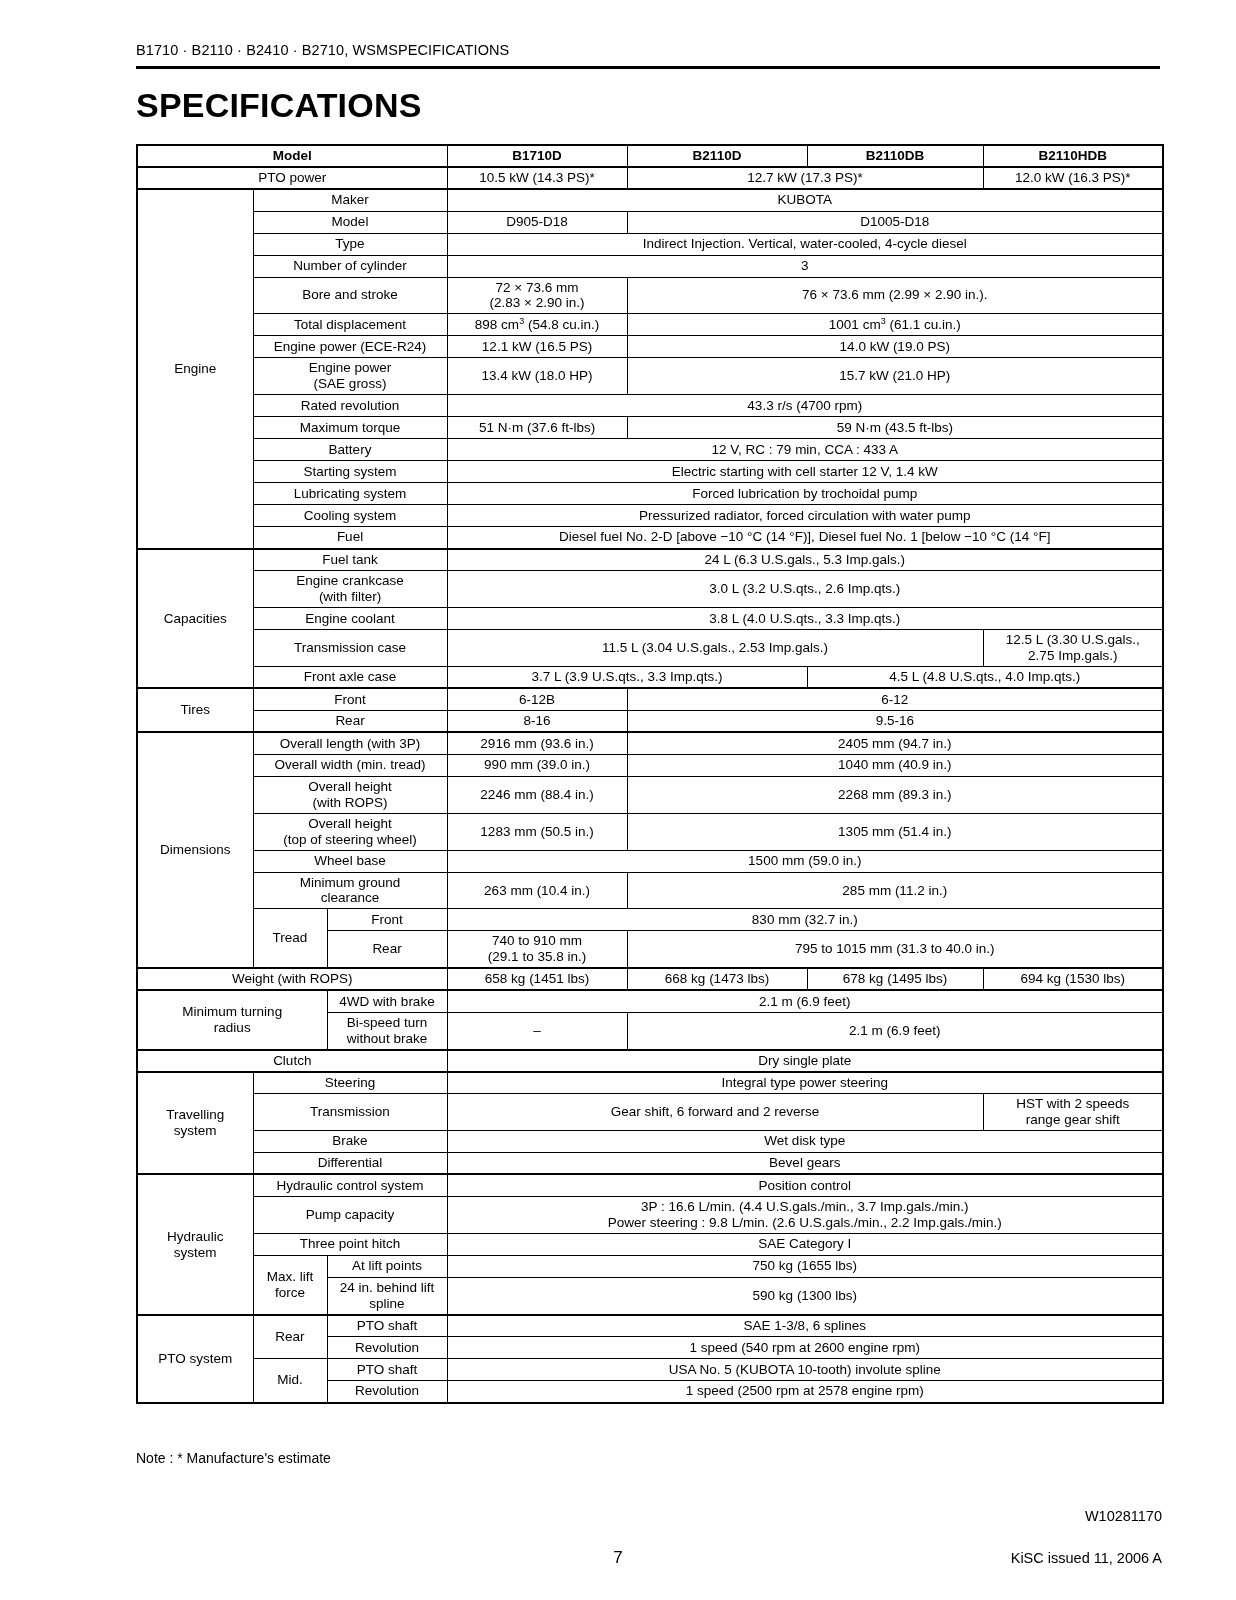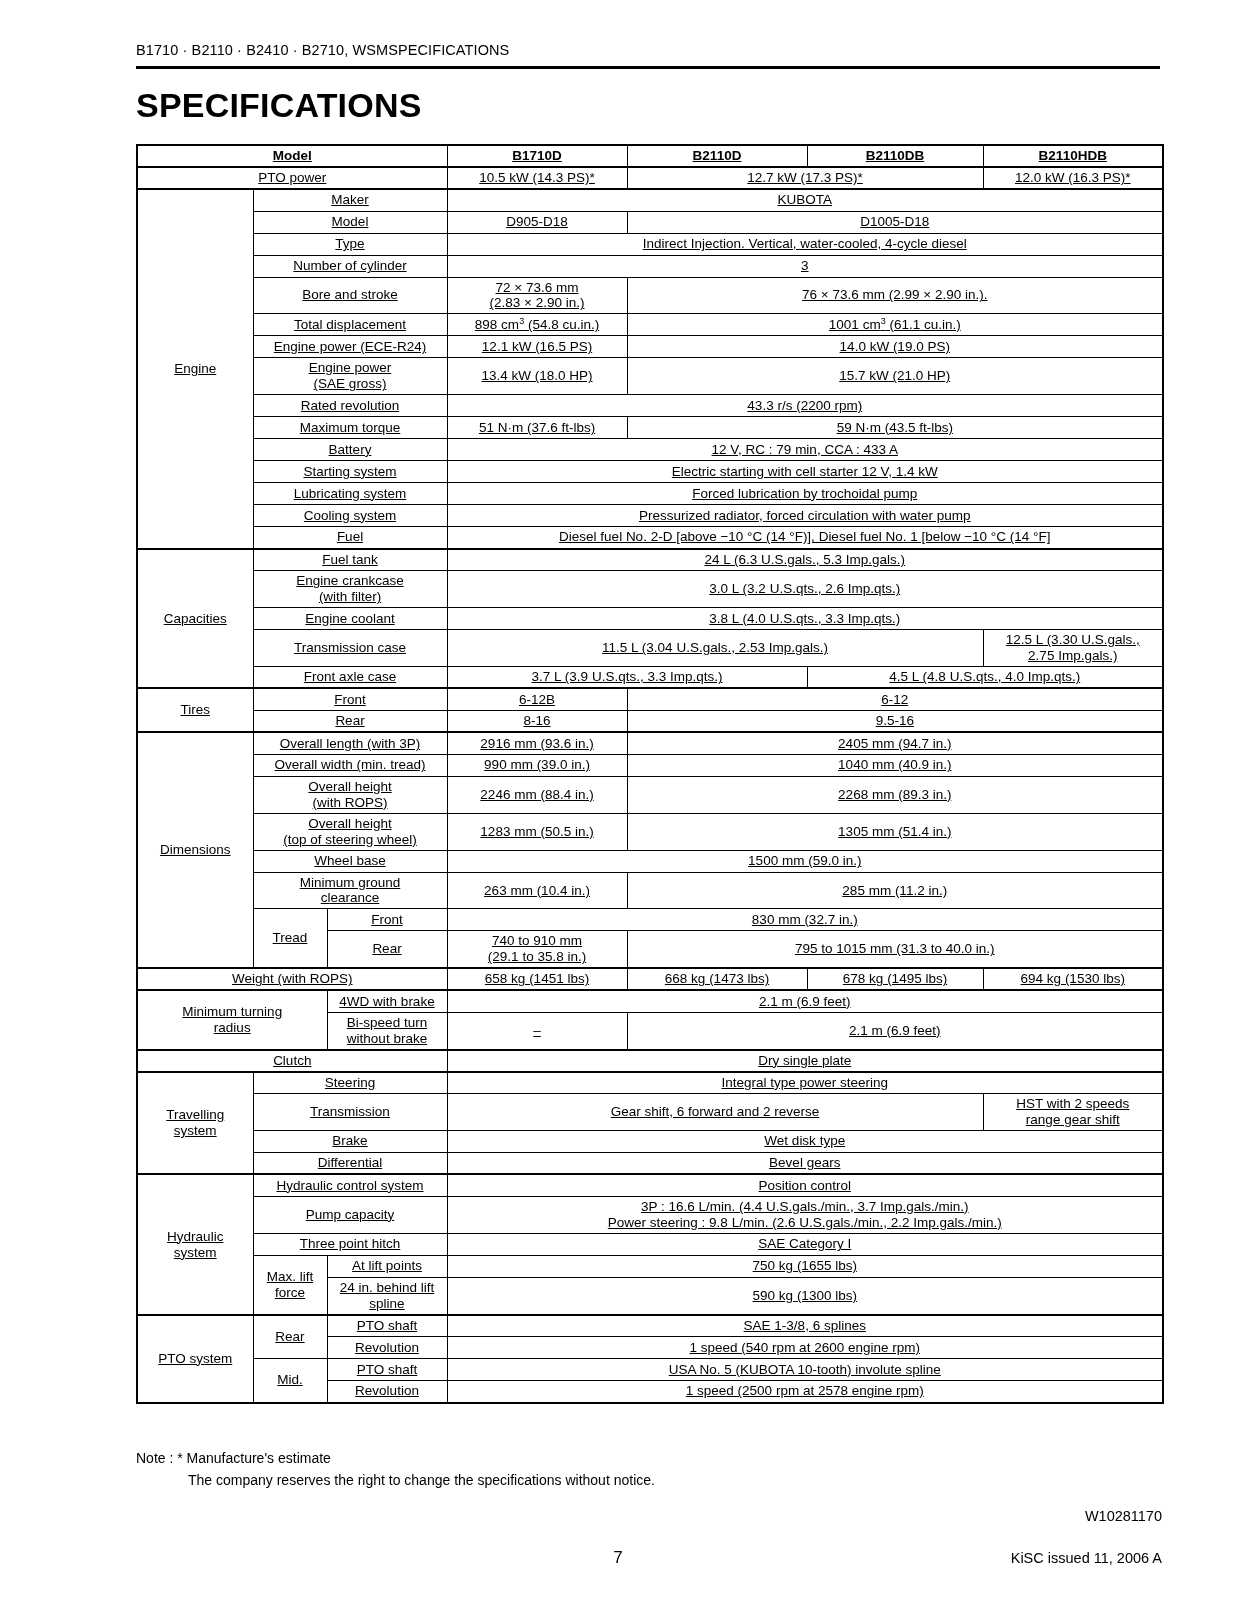--- a/index.html
+++ b/index.html
@@ -53,21 +53,20 @@
     font-weight: bold;
     letter-spacing: 0.2px;
   }
 
   
   .spec-wrap {
     position: absolute;
     left: 136px;
     top: 144px;
     width: 1026px;
-    text-decoration: underline;
   }
   table.spec {
     border-collapse: collapse;
     table-layout: fixed;
     width: 1026px;
     font-size: 13.5px;
   }
   table.spec td, table.spec th {
     border: 1px solid #000;
     padding: 2px 5px;
@@ -215,21 +214,21 @@
       <tr class="rowtall">
         <td class="ctr-lbl" colspan="2">
           <div>Engine power</div>
           <div>(SAE gross)</div>
         </td>
         <td>13.4 kW (18.0 HP)</td>
         <td colspan="3">15.7 kW (21.0 HP)</td>
       </tr>
       <tr class="rowstd">
         <td class="ctr-lbl" colspan="2">Rated revolution</td>
-        <td colspan="4">43.3 r/s (2200 rpm)</td>
+        <td colspan="4">43.3 r/s (4700 rpm)</td>
       </tr>
       <tr class="rowstd">
         <td class="ctr-lbl" colspan="2">Maximum torque</td>
         <td>51 N·m (37.6 ft-lbs)</td>
         <td colspan="3">59 N·m (43.5 ft-lbs)</td>
       </tr>
       <tr class="rowstd">
         <td class="ctr-lbl" colspan="2">Battery</td>
         <td colspan="4">12 V, RC : 79 min, CCA : 433 A</td>
       </tr>
@@ -454,20 +453,19 @@
         <td class="ctr-lbl">Revolution</td>
         <td colspan="4">1 speed (2500 rpm at 2578 engine rpm)</td>
       </tr>
 
     </tbody>
   </table>
   </div>
 
   <div class="notes">
     <div>Note : * Manufacture's estimate</div>
-    <span class="ind">The company reserves the right to change the specifications without notice.</span>
   </div>
 
   <div class="wcode">W10281170</div>
   <div class="pageno">7</div>
   <div class="issued">KiSC issued 11, 2006 A</div>
 
 </div>
 
 </body></html>

